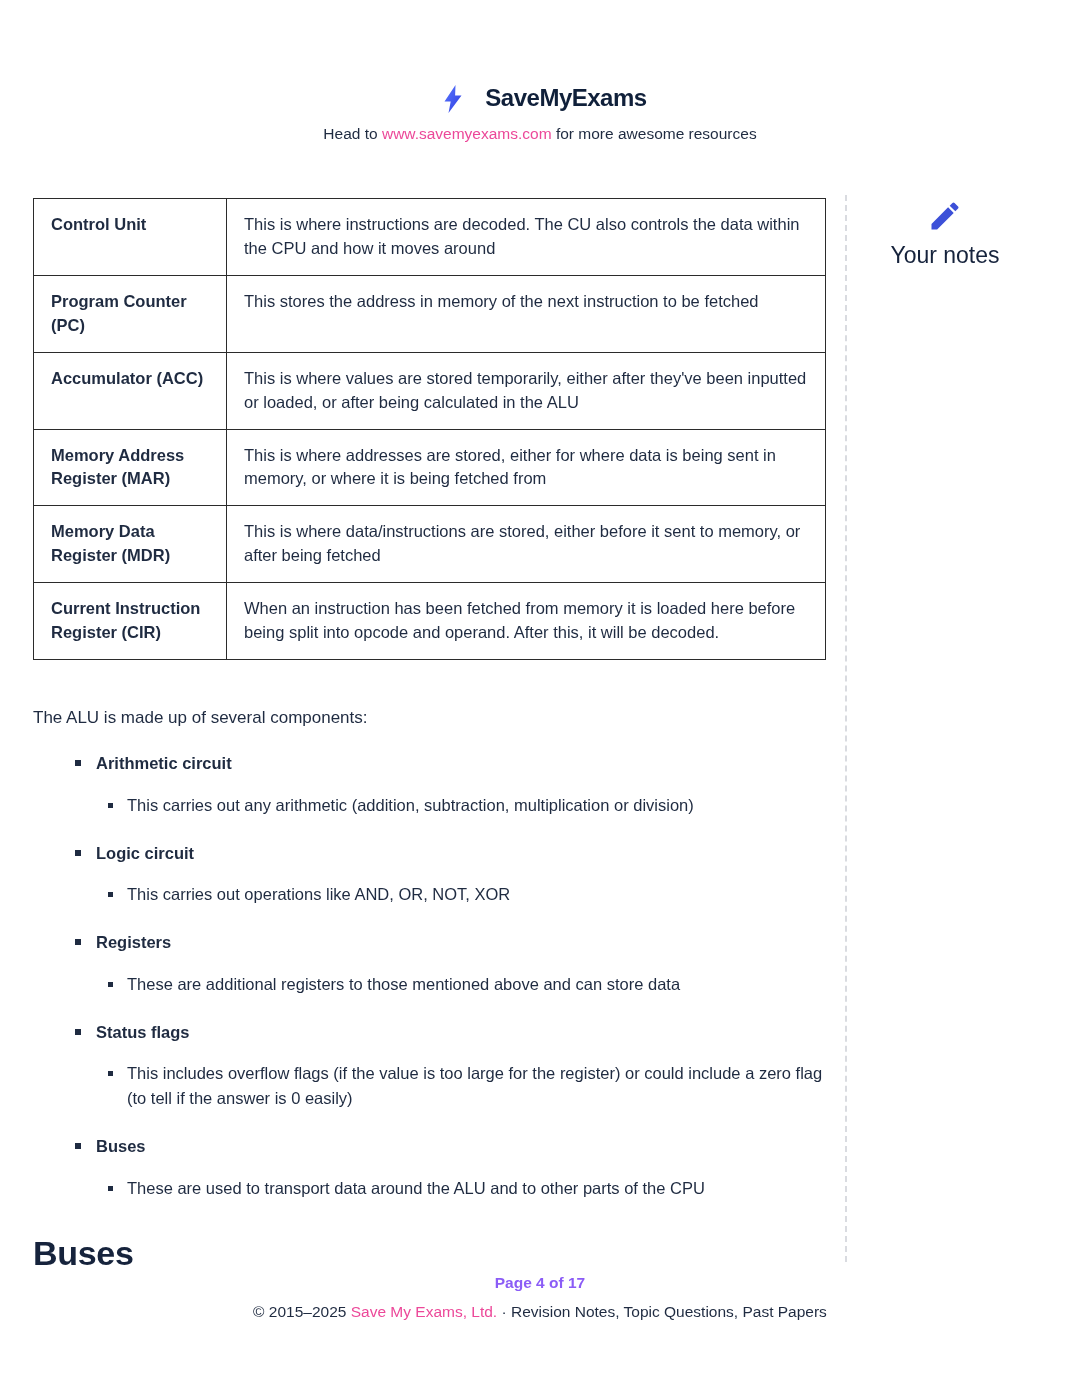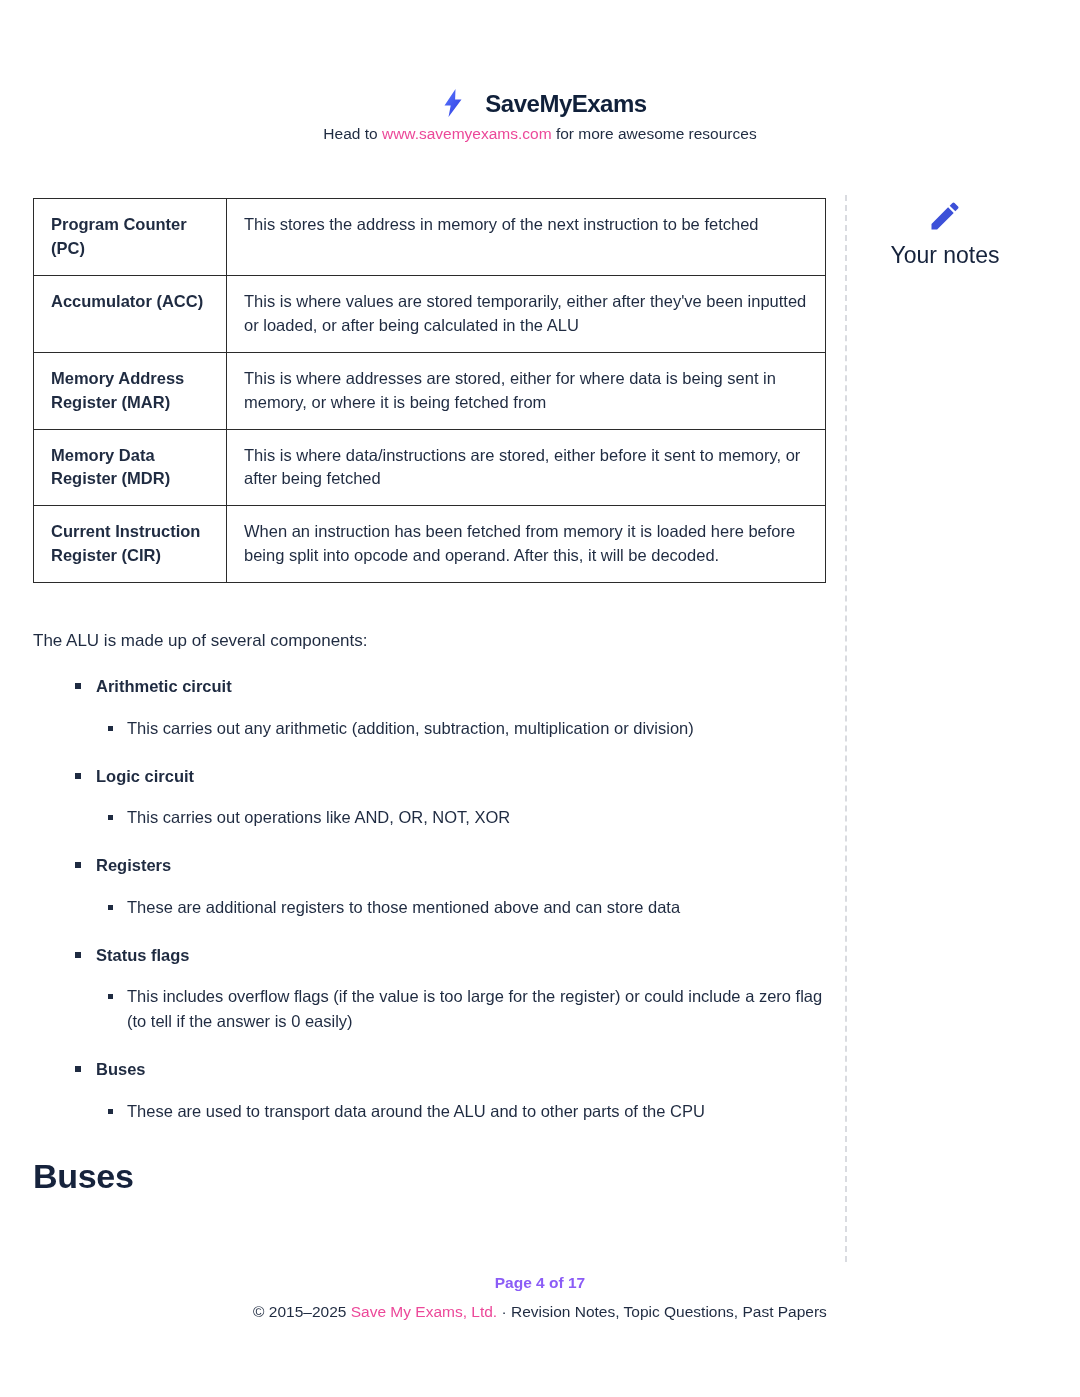--- a/index.html
+++ b/index.html
@@ -7,21 +7,21 @@
   body {
     width:1080px; height:1397px; overflow:hidden; position:relative;
     font-family:"Liberation Sans", sans-serif;
     color:#1f2b41;
     -webkit-font-smoothing:antialiased;
   }
   a { color:#ec4899; cursor:pointer; }
 
   
   .header { padding-top:84px; text-align:center; }
-  .logo-row { display:flex; align-items:flex-end; justify-content:center; gap:20px; height:34px;padding-left:8px; }
+  .logo-row { display:flex; align-items:flex-start; justify-content:center; gap:20px; height:34px;padding-left:8px; }
   .brand { font-size:24px; font-weight:bold; letter-spacing:-0.5px; color:#10203a; }
   .tagline { margin-top:7px; font-size:15.5px; color:#1f2b41; }
 
   
   .notes-divider {
     position:absolute; left:845px; top:195px; height:1067px; width:0;
     border-left:2px dashed #d9dbe0;
   }
   .notes-col { position:absolute; left:845px; top:198px; width:200px; text-align:center; }
   .notes-col .pencil { display:inline-block; }
@@ -89,20 +89,24 @@
     </svg>
   </span>
   <div class="notes-label">Your notes</div>
 </div>
 
 <div class="content">
 
   <table class="registers">
     <tbody>
         <tr>
+          <td class="term">Control Unit</td>
+          <td class="def">This is where instructions are decoded. The CU also controls the data within the CPU and how it moves around</td>
+        </tr>
+        <tr>
           <td class="term">Program Counter (PC)</td>
           <td class="def">This stores the address in memory of the next instruction to be fetched</td>
         </tr>
         <tr>
           <td class="term">Accumulator (ACC)</td>
           <td class="def">This is where values are stored temporarily, either after they've been inputted or loaded, or after being calculated in the ALU</td>
         </tr>
         <tr>
           <td class="term">Memory Address Register (MAR)</td>
           <td class="def">This is where addresses are stored, either for where data is being sent in memory, or where it is being fetched from</td>

